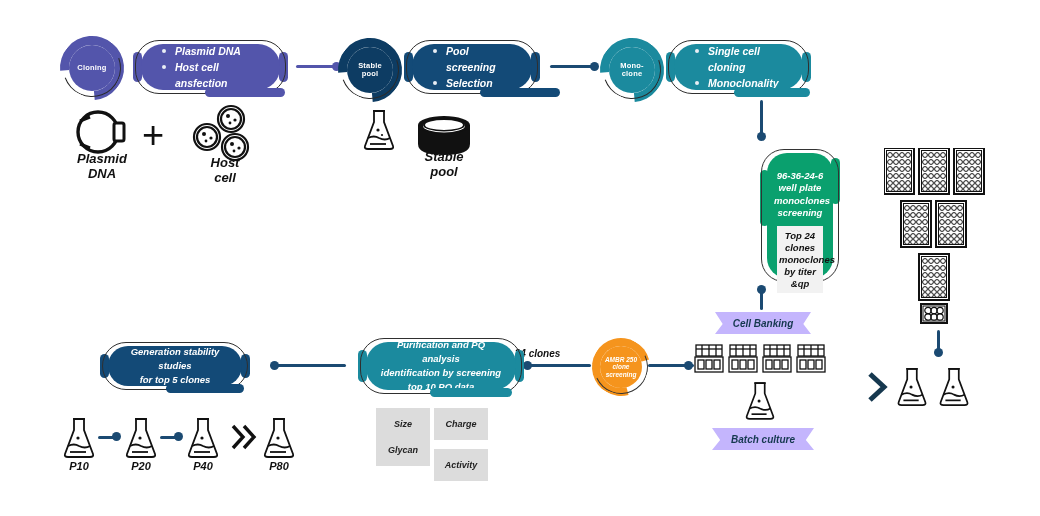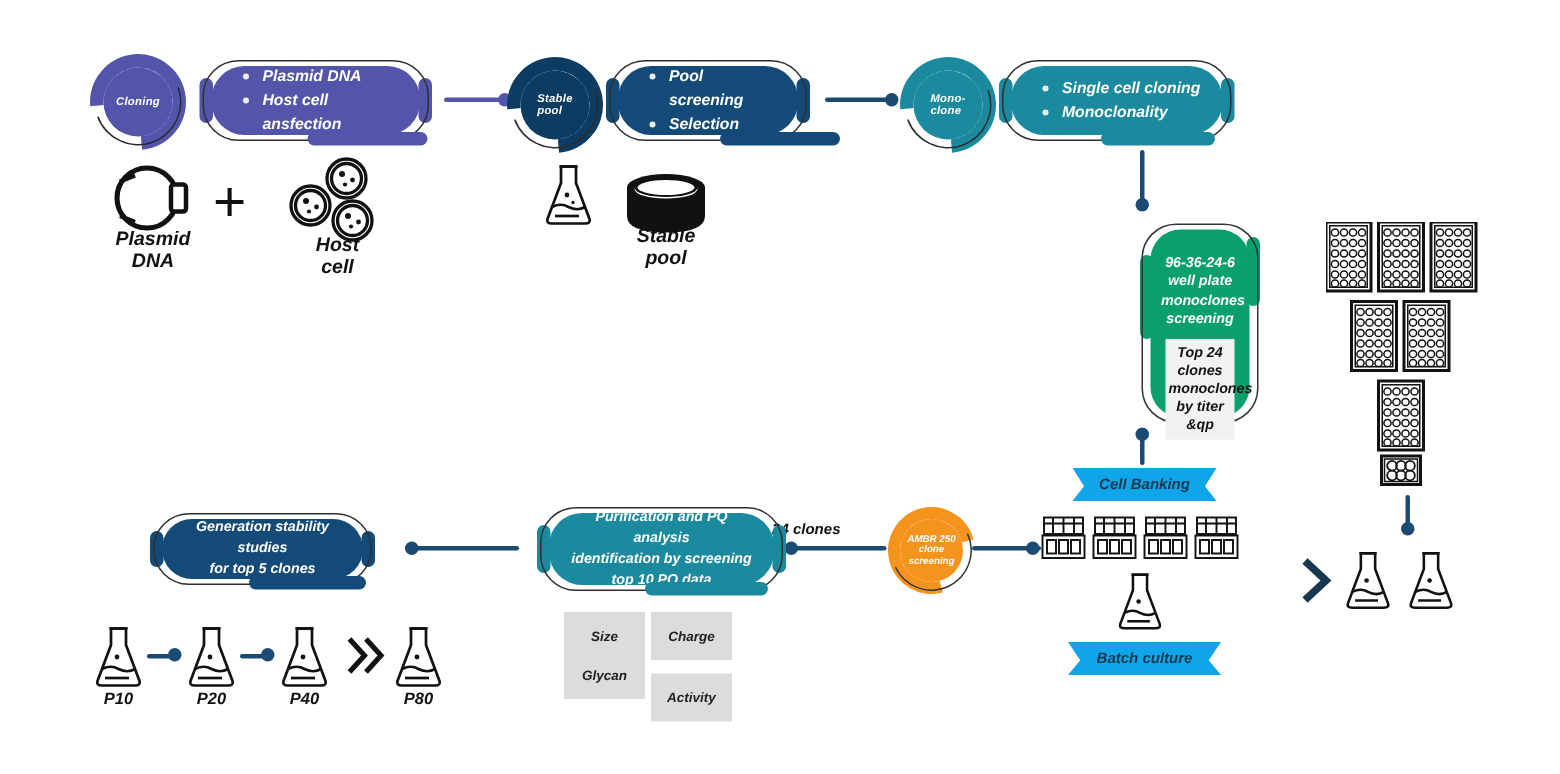--- a/index.html
+++ b/index.html
@@ -13,22 +13,22 @@
         justify-content:center;box-sizing:border-box;position:absolute;}
   .circ .ring{position:absolute;left:0;top:0;width:64px;height:64px;border-radius:50%;
         box-sizing:border-box;border:9px solid currentColor;}
   .circ .ring.gap{border-color:currentColor currentColor transparent currentColor;
         transform:rotate(40deg);}
   .circ .inner{position:absolute;left:9px;top:9px;width:46px;height:46px;border-radius:50%;
         background:currentColor;display:flex;align-items:center;justify-content:center;}
   .circ .thinarc{position:absolute;left:3px;top:3px;width:58px;height:58px;border-radius:50%;
         border:1px solid #2b2b2b;box-sizing:border-box;
         border-color:transparent #2b2b2b #2b2b2b transparent;transform:rotate(25deg);}
-  .circ .lbl{color:#fff;font-style:italic;font-weight:bold;font-size:7.5px;line-height:1.05;
-        letter-spacing:.2px;}
+  .circ .lbl{color:#fff;font-weight:bold;font-size:7.5px;line-height:1.05;
+        text-align:center;letter-spacing:.2px;}
 
   
   .pill{position:absolute;box-sizing:border-box;border-radius:26px;color:#fff;
         display:flex;flex-direction:column;justify-content:center;}
   .pill .body{position:absolute;left:8px;top:6px;right:8px;bottom:6px;border-radius:22px;
         background:currentColor;display:flex;flex-direction:column;justify-content:center;}
   .pill .outline{position:absolute;left:2px;top:2px;right:2px;bottom:2px;border-radius:24px;
         border:1px solid #2f2f2f;box-sizing:border-box;}
   .pill .capL{position:absolute;left:0;top:14px;bottom:14px;width:9px;border-radius:6px;
         background:currentColor;}
@@ -42,21 +42,21 @@
         border-radius:50%;background:#e9eef5;}
   .pill .ctr{color:#fff;font-style:italic;font-weight:bold;font-size:9.5px;line-height:1.45;
         text-align:center;padding:0 14px;}
 
   
   .conn{position:absolute;background:#1b4a72;height:3px;border-radius:2px;}
   .conn.v{width:3px;height:auto;}
   .dot{position:absolute;width:9px;height:9px;border-radius:50%;background:#1b4a72;}
 
   
-  .ribbon{position:absolute;background:#0ea5e9;display:flex;align-items:center;
+  .ribbon{position:absolute;background:#c4b5fd;display:flex;align-items:center;
         justify-content:center;font-style:italic;font-weight:bold;font-size:10px;color:#15384f;
         clip-path:polygon(0 0,100% 0,92% 55%,100% 100%,0 100%,8% 55%);}
 
   
   .icolbl{position:absolute;font-style:italic;font-weight:bold;text-align:center;color:#111;}
 
   
   .chip{position:absolute;background:#dcdcdc;display:flex;align-items:center;
         justify-content:center;font-style:italic;font-weight:bold;font-size:9px;color:#222;}
 
@@ -212,21 +212,21 @@
     <div class="ring gap"></div>
     <div class="thinarc"></div>
     <div class="inner">
       <div class="lbl">
         <span>Mono-</span><br>
         <span>clone</span>
       </div>
     </div>
   </div>
 
-  <div class="pill" style="left:666px;top:38px;width:157px;height:58px;color:#1b8a9e;padding-left:32px;">
+  <div class="pill" style="left:666px;top:38px;width:145px;height:58px;color:#1b8a9e;padding-left:32px;">
     <div class="capL"></div>
     <div class="capR"></div>
     <div class="outline"></div>
     <div class="body">
       <ul>
         <li>Single cell cloning</li>
         <li>Monoclonality</li>
       </ul>
     </div>
     <div class="tab" style="left:68px;width:76px;"></div>

